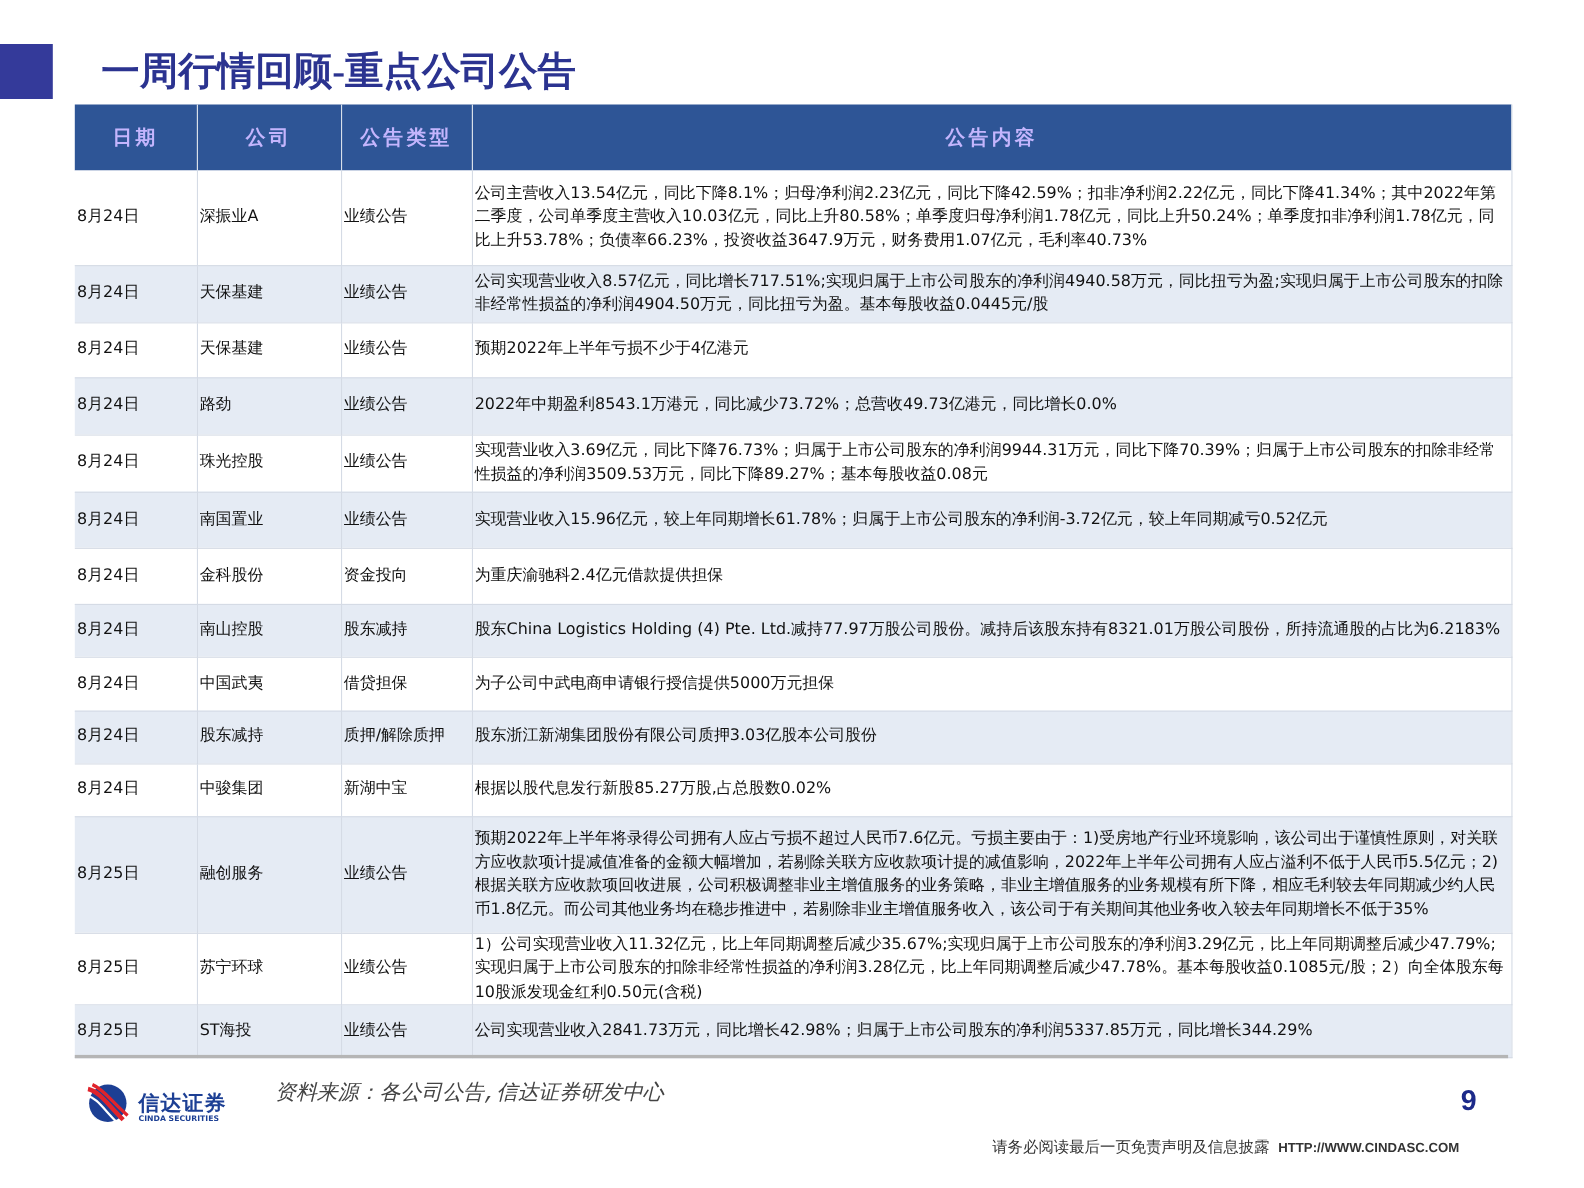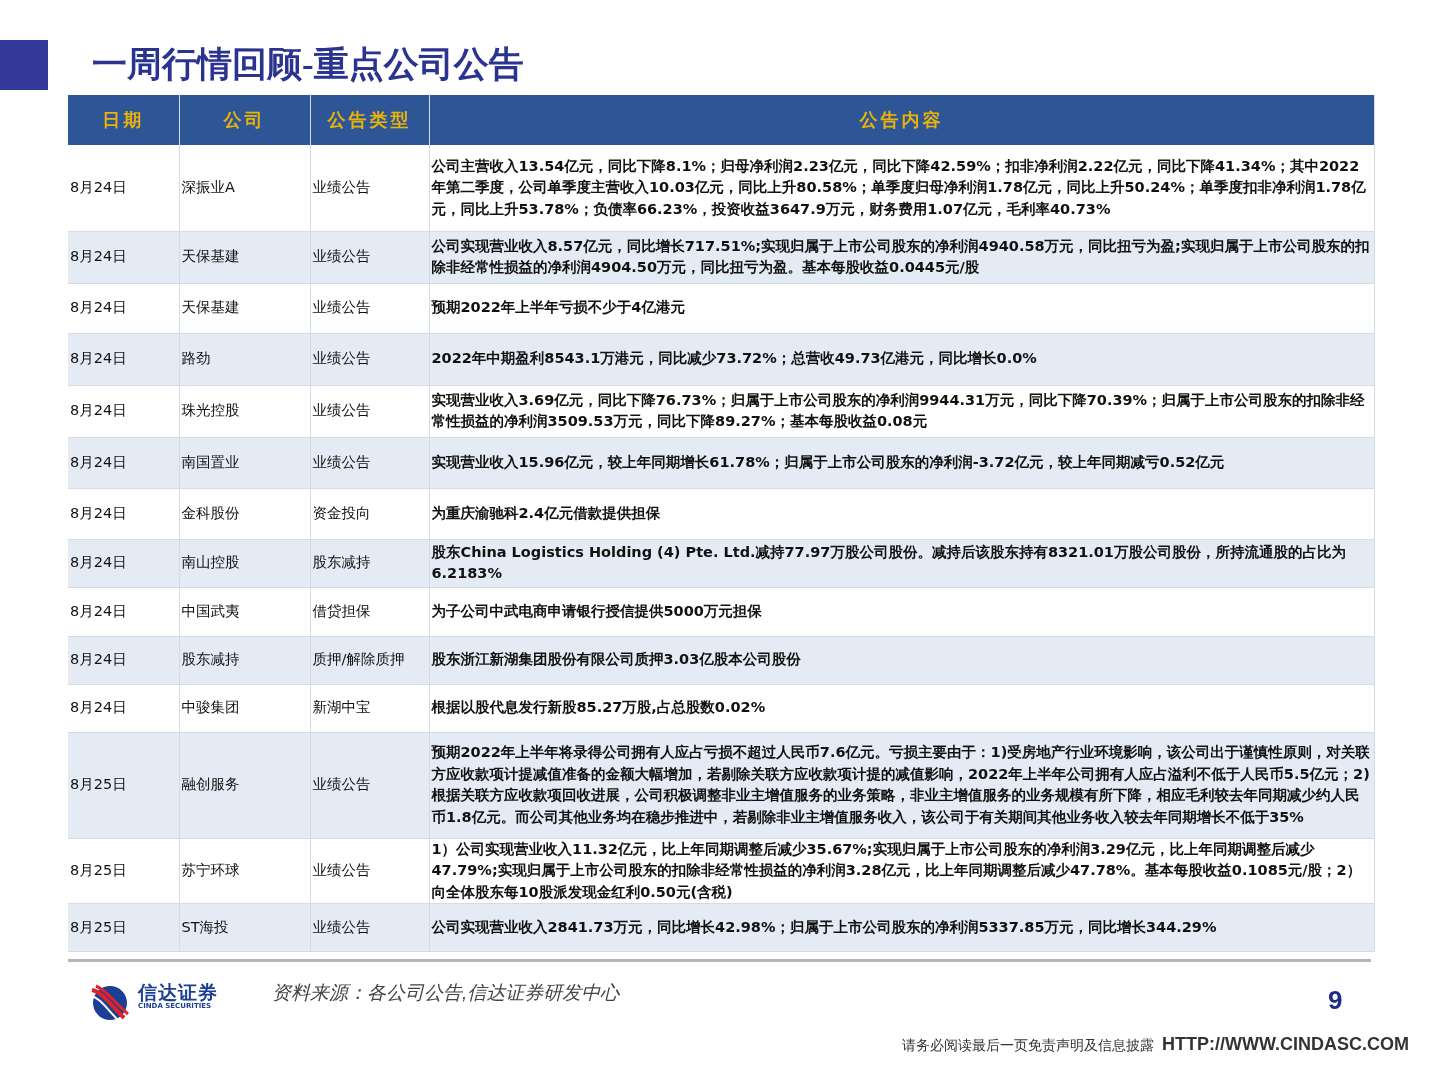--- a/index.html
+++ b/index.html
@@ -12,54 +12,53 @@
   }
   .page-title {
     position: absolute; left: 92px; top: 40px; font-size: 35px; font-weight: bold; color: #2b3390;
     letter-spacing: 0px; line-height: 50px; font-family: Liberation Serif, serif;
   }
   table.ann {
     position: absolute; left: 68px; top: 95px; width: 1306px; border-collapse: collapse;
     table-layout: fixed; font-size: 14.5px;
   }
   table.ann th {
-    background: #2e5596; color: #eab308; font-size: 18px; font-weight: bold; height: 50px;
+    background: #2e5596; color: #c4b5fd; font-size: 18px; font-weight: bold; height: 60px;
     border-right: 1px solid #d8dfea; letter-spacing: 3px; text-align: center;
   }
   table.ann td {
     border-right: 1px solid #d5dbe5; border-bottom: 1px solid #d5dbe5; vertical-align: middle;
     line-height: 21.5px; padding: 0 2px;
   }
   table.ann td.c { text-align: left; }
-  table.ann td.content { text-align: left; padding-left: 2px; padding-right: 2px; font-weight: bold; }
+  table.ann td.content { text-align: left; padding-left: 2px; padding-right: 2px; }
   tr.alt td { background: #e5ebf4; }
   tr.norm td { background: #ffffff; }
   .footer-line {
     position: absolute; left: 68px; top: 959px; width: 1303px; height: 3px; background: #b5b5b5;
   }
   .logo {
-    position: absolute; left: 90px; top: 982px; display: flex; align-items: flex-start;
+    position: absolute; left: 78px; top: 982px; display: flex; align-items: flex-end;
   }
   .logo-mark { width: 40px; height: 40px; }
   .logo-text { margin-left: 8px; }
   .logo-cn { font-size: 19px; font-weight: bold; color: #1c3f94; line-height: 20px; letter-spacing: 1px; }
   .logo-en { font-size: 7px; font-weight: bold; color: #1c3f94; line-height: 9px; }
   .source {
     position: absolute; left: 250px; top: 980px; font-size: 19px; font-style: italic; color: #444;
-    font-family: Liberation Sans, sans-serif;
-    margin-left: 22px;
+    font-family: Liberation Mono, monospace;
   }
   .page-num {
     position: absolute; left: 1328px; top: 985px; font-size: 26px; font-weight: bold; color: #1c2a8a;
     font-family: "Liberation Sans", sans-serif;
   }
   .disclaimer {
     position: absolute; left: 902px; top: 1034px; font-size: 14px; color: #333;
   }
-  .disclaimer .url { font-family: "Liberation Sans", sans-serif; font-weight: bold; font-size: 18px; margin-left: 8px; }
+  .disclaimer .url { font-family: "Liberation Sans", sans-serif; font-weight: bold; font-size: 12px; margin-left: 8px; }
 </style>
 </head>
 <body>
 
 <div class="corner-block"></div>
 <div class="page-title">一周行情回顾-重点公司公告</div>
 
 <table class="ann">
   <colgroup>
     <col style="width:111px">

